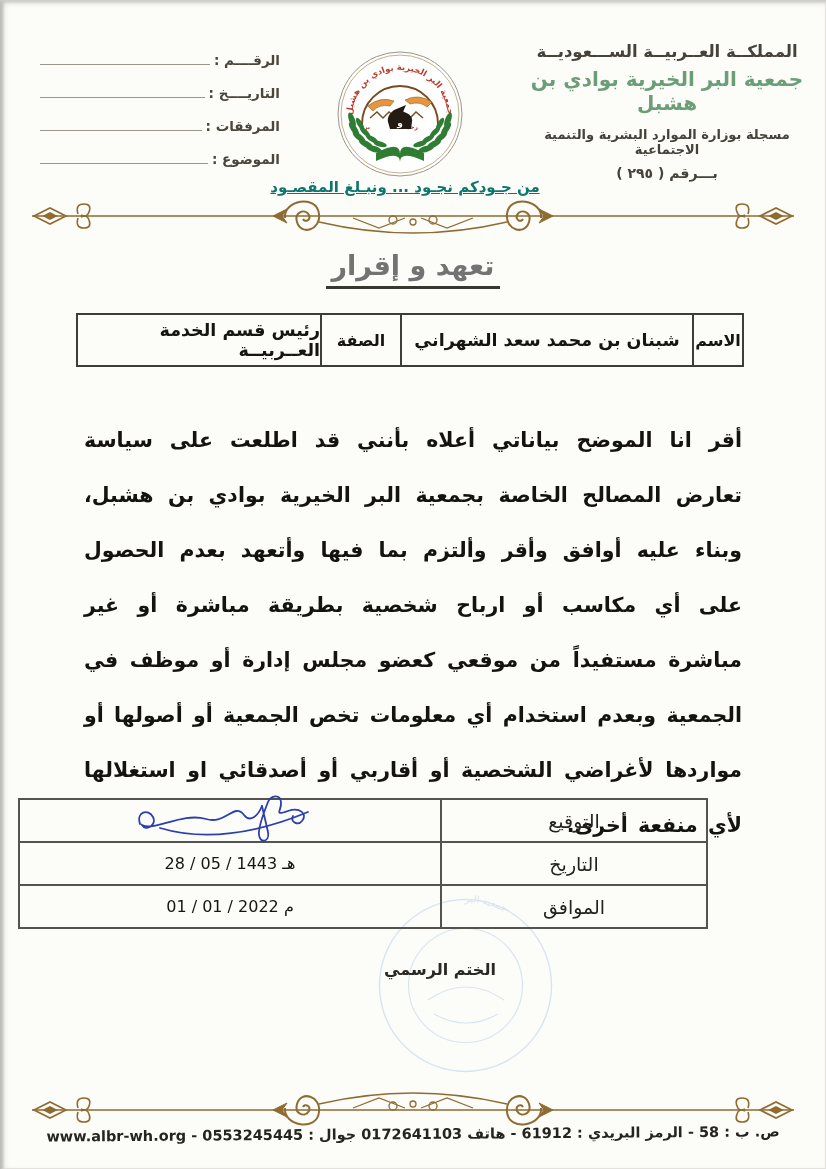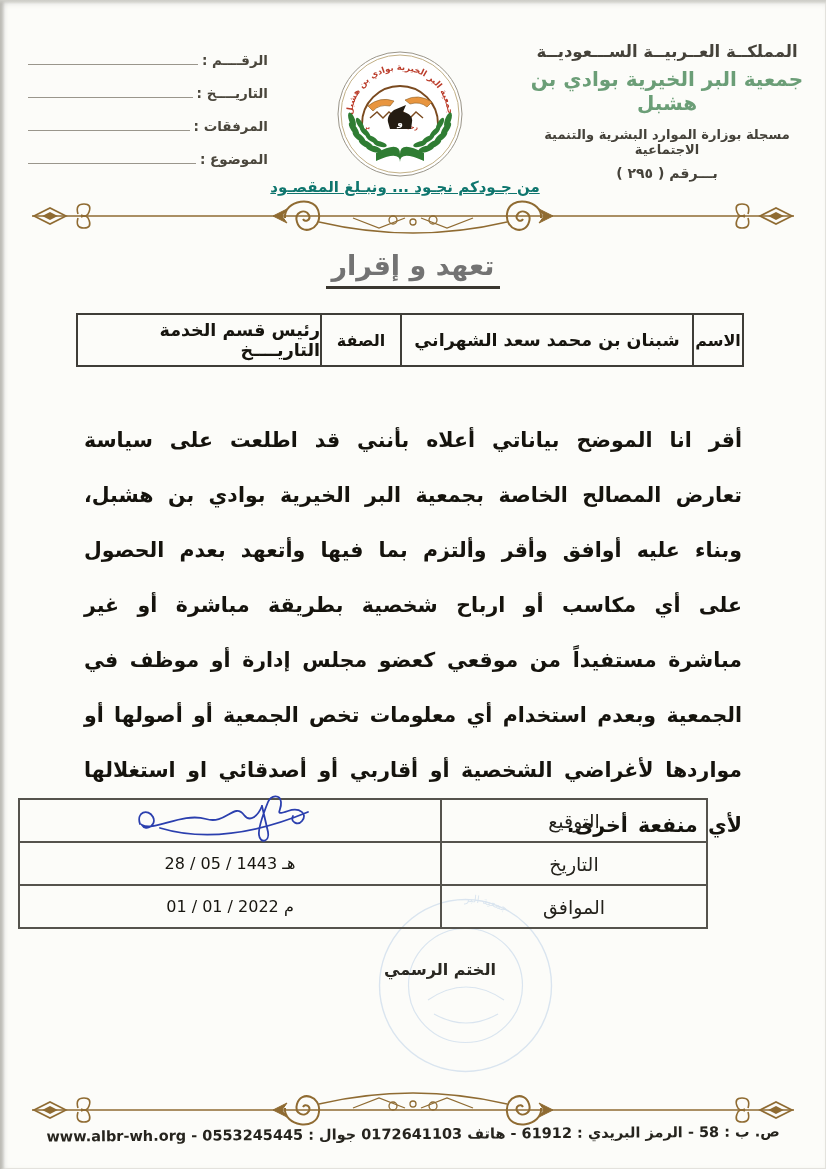--- a/index.html
+++ b/index.html
@@ -7,21 +7,21 @@
     position:relative;
     width:826px;height:1169px;
     margin:0 auto;
     background:#fcfcf9;
     overflow:hidden;
     font-family:"DejaVu Sans", sans-serif;
     direction:rtl;
     box-shadow:inset 0 0 0 1px #e3e2dd, inset 6px 0 8px -6px #9a9a96, inset 0 6px 8px -6px #b5b5b0;
   }
   
-  .fields{position:absolute;top:46px;left:28px;width:240px;direction:rtl;}
+  .fields{position:absolute;top:46px;left:40px;width:240px;direction:rtl;}
   .field-row{display:flex;align-items:flex-end;height:22px;margin-bottom:11px;}
   .field-label{font-size:13.5px;font-weight:bold;color:#4a463c;white-space:nowrap;}
   .field-line{flex:1;border-bottom:1px solid #9a968c;margin:0 4px 3px 0;height:14px;}
   .org{position:absolute;top:42px;right:6px;width:306px;text-align:center;color:#45423a;}
   .org-country{font-size:16.5px;font-weight:bold;letter-spacing:.5px;margin-bottom:6px;}
   .org-name{font-size:20px;font-weight:bold;margin-bottom:12px;}
   .org-reg{font-size:13px;font-weight:bold;margin-bottom:8px;}
   .org-num{font-size:14px;font-weight:bold;}
   .logo{position:absolute;top:50px;left:336px;width:128px;height:128px;}
   .slogan{position:absolute;top:178px;left:240px;width:330px;text-align:center;
@@ -179,21 +179,21 @@
   </svg>
 
   <div class="title-wrap">
     <span class="title">تعهد و إقرار</span>
   </div>
 
   <div class="info-table">
     <div class="cell lbl">الاسم</div>
     <div class="cell val">شبنان بن محمد سعد الشهراني</div>
     <div class="cell lbl">الصفة</div>
-    <div class="cell val">رئيس قسم الخدمة التاريــــخ</div>
+    <div class="cell val">رئيس قسم الخدمة العــربيــة</div>
   </div>
 
   <p class="pledge">أقر انا الموضح بياناتي أعلاه بأنني قد اطلعت على سياسة تعارض المصالح الخاصة بجمعية البر الخيرية بوادي بن هشبل، وبناء عليه أوافق وأقر وألتزم بما فيها وأتعهد بعدم الحصول على أي مكاسب أو ارباح شخصية بطريقة مباشرة أو غير مباشرة مستفيداً من موقعي كعضو مجلس إدارة أو موظف في الجمعية وبعدم استخدام أي معلومات تخص الجمعية أو أصولها أو مواردها لأغراضي الشخصية أو أقاربي أو أصدقائي او استغلالها لأي منفعة أخرى.</p>
 
   <div class="sign-table">
     <div class="s-lbl">التوقيع</div>
     <div class="s-val"></div>
     <div class="s-lbl">التاريخ</div>
     <div class="s-val">28  /  05  /  1443 هـ</div>
     <div class="s-lbl last">الموافق</div>

